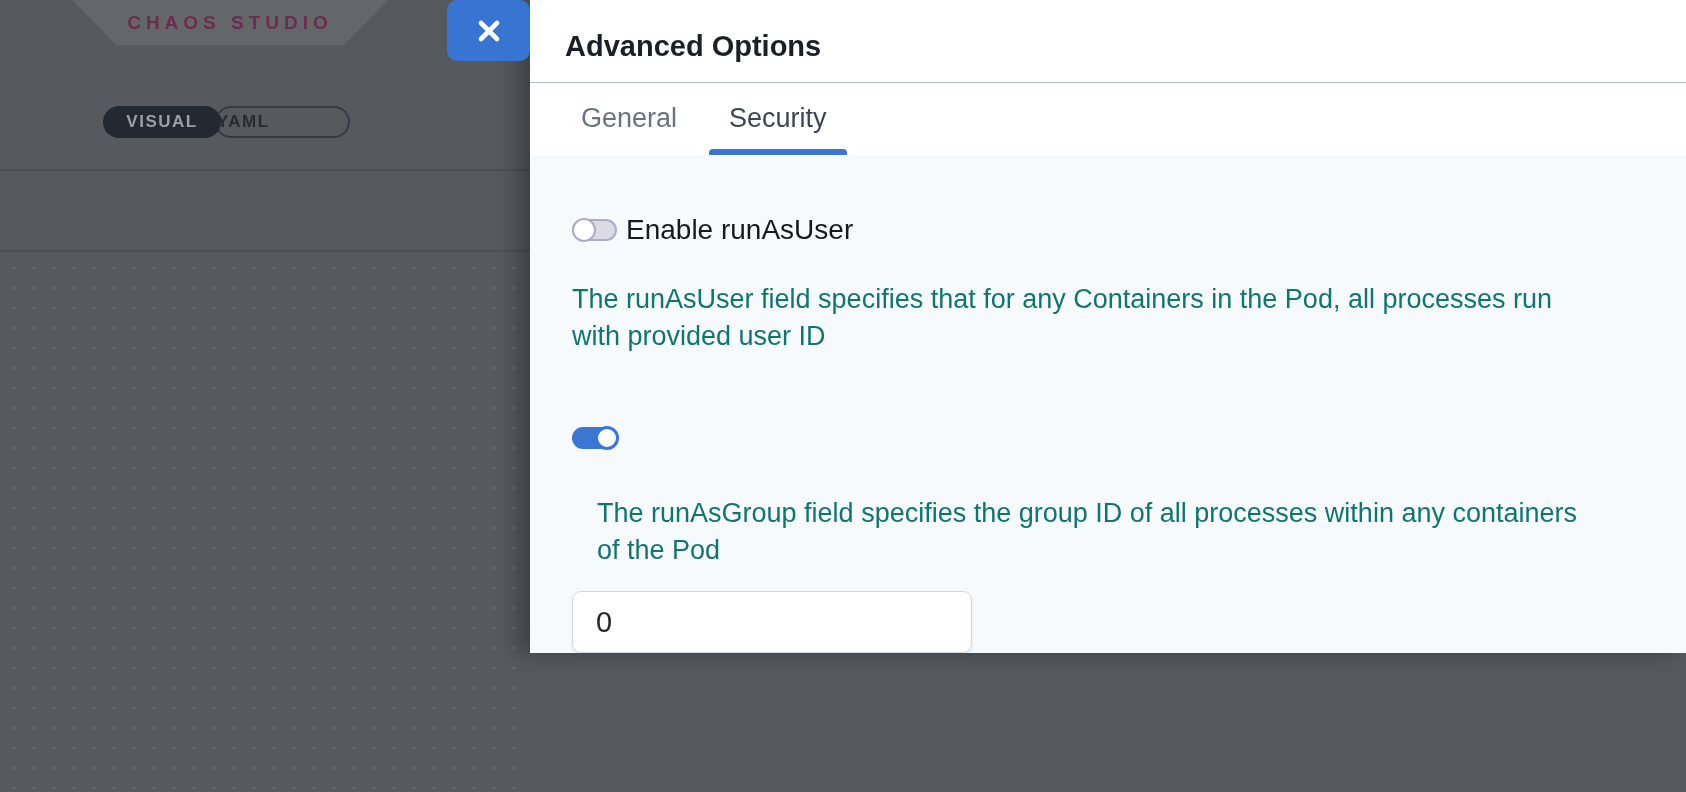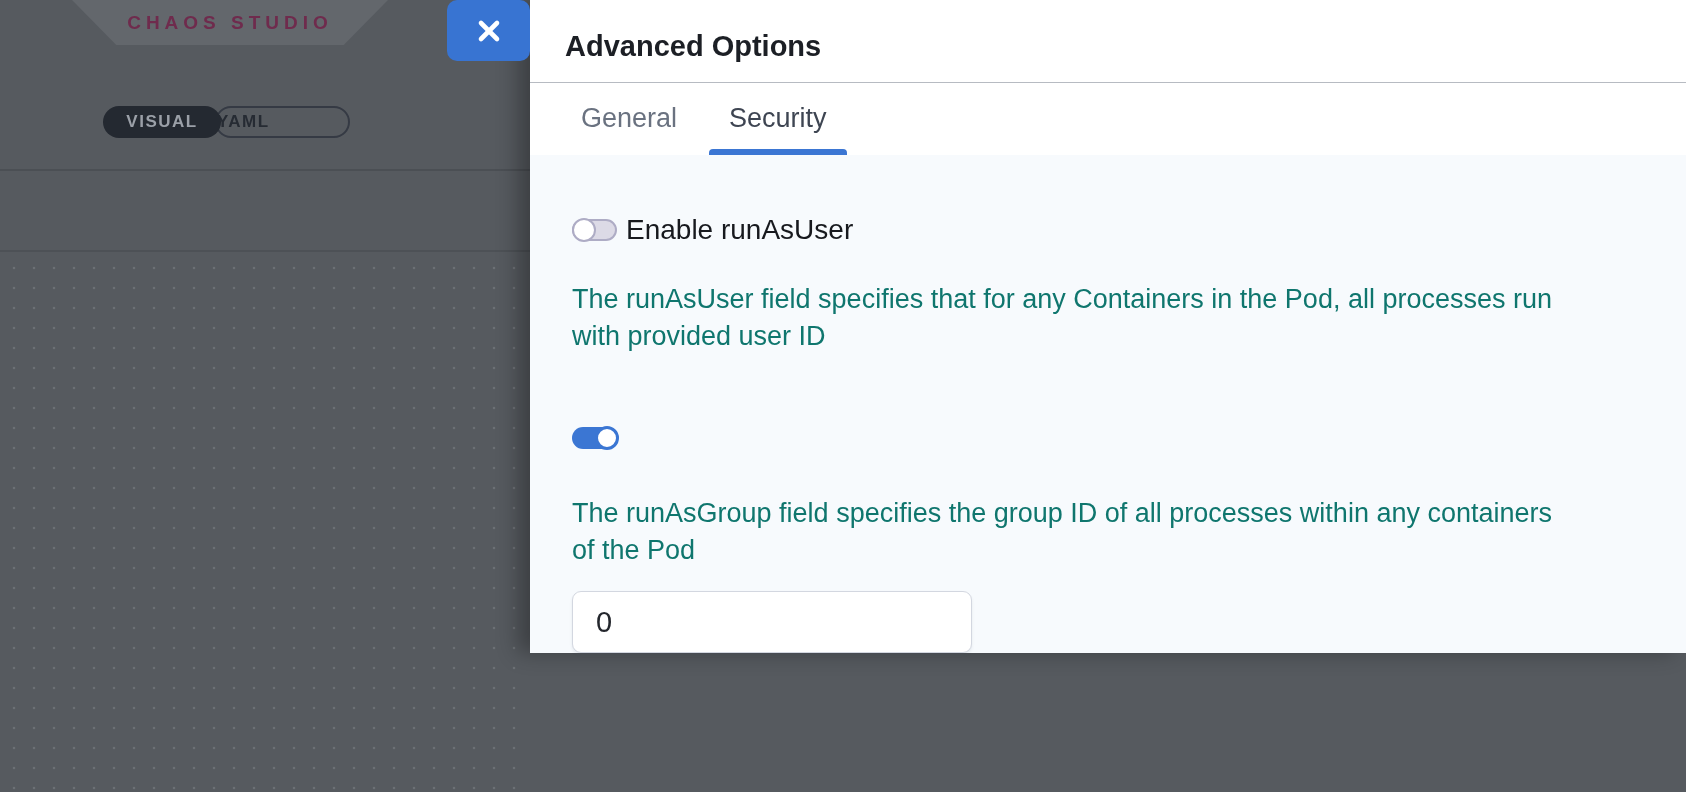--- a/index.html
+++ b/index.html
@@ -62,21 +62,21 @@
   .switch .knob { position:absolute; width:24px; height:24px; border-radius:50%; background:#fff; top:-1px; }
   .switch.off { background:#dcdae6; border:2px solid #aeacc5; }
   .switch.off .knob { left:-2px; top:-3px; border:2px solid #aeacc5; }
   .switch.on { background:#3b76d3; }
   .switch.on .knob { right:-2px; border:3px solid #3b76d3; }
   .toggle-label { margin-left:9px; font-size:28px; color:#17191e; }
 
   .desc { font-size:27px; line-height:37px; color:#0f766e; max-width:1005px; }
   .desc.first { margin-top:36px; }
   .row2 { margin-top:68px; }
-  .desc.second { margin-top:42px; }
+  .desc.second { margin-top:42px;margin-left:25px; }
 
   .num-input { display:block; margin-top:22px; width:400px; height:62px;
                border:1.5px solid #d3d7e0; border-radius:9px; background:#fff;
                padding-left:23px; font-size:29px; color:#23262c;
                font-family:"Liberation Sans", sans-serif;
                box-shadow:0 2px 3px rgba(80,90,110,0.10); outline:none; }
 </style>
 </head>
 <body>
 

